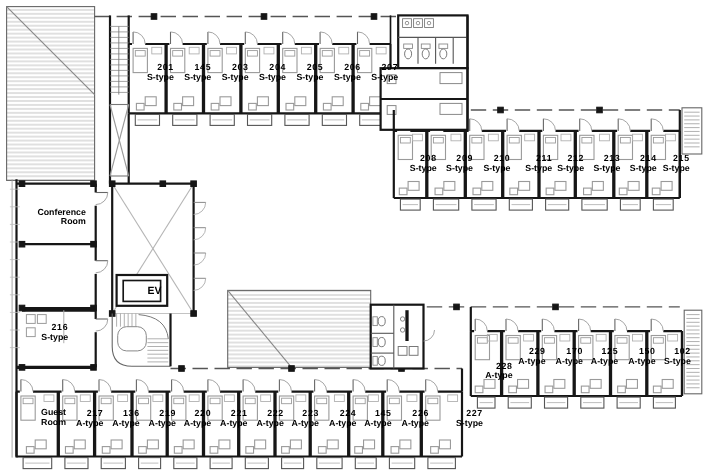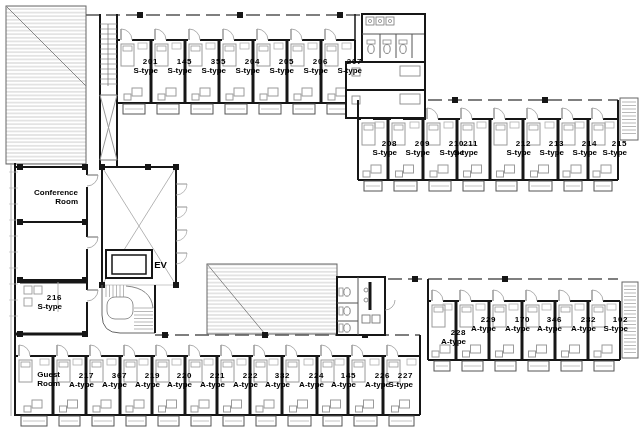--- a/index.html
+++ b/index.html
@@ -4,21 +4,21 @@
 <style>
   html,body{margin:0;padding:0;background:#fff;}
   #plan{position:relative;width:640px;height:430px;background:#fff;overflow:hidden;
         font-family:"Liberation Sans",sans-serif;}
   #plan-svg{position:absolute;left:0;top:0;}
   .rl{position:absolute;width:48px;text-align:right;color:#000;
       font:bold 8px/8.5px "Liberation Sans",sans-serif;z-index:5;}
   .rl span{display:block;}
   .rl .n{letter-spacing:.6px;}
   .ev{position:absolute;width:59px;text-align:center;color:#000;z-index:6;
-      font:bold 9.5px/10px "Liberation Sans",sans-serif;padding-left:20px;}
+      font:bold 9.5px/10px "Liberation Sans",sans-serif;}
 </style>
 </head>
 <body>
 
 <div id="plan">
   <svg id="plan-svg" width="640" height="430" viewBox="0 0 640 430">
     <defs>
       <pattern id="hz" width="4" height="3.6" patternUnits="userSpaceOnUse">
         <path d="M0 1.8 H4" stroke="#bdbdbd" stroke-width="0.8"></path>
       </pattern>
@@ -598,21 +598,21 @@
 
   <div class="rl" style="left:110px;top:58px">
       <span class="n">201</span>
       <span class="t">S-type</span>
     </div>
   <div class="rl" style="left:144px;top:58px">
       <span class="n">145</span>
       <span class="t">S-type</span>
     </div>
   <div class="rl" style="left:178px;top:58px">
-      <span class="n">355</span>
+      <span class="n">203</span>
       <span class="t">S-type</span>
     </div>
   <div class="rl" style="left:212px;top:58px">
       <span class="n">204</span>
       <span class="t">S-type</span>
     </div>
   <div class="rl" style="left:246px;top:58px">
       <span class="n">205</span>
       <span class="t">S-type</span>
     </div>
@@ -630,21 +630,21 @@
       <span class="t">S-type</span>
     </div>
   <div class="rl" style="left:382px;top:140px">
       <span class="n">209</span>
       <span class="t">S-type</span>
     </div>
   <div class="rl" style="left:416px;top:140px">
       <span class="n">210</span>
       <span class="t">S-type</span>
     </div>
-  <div class="rl" style="left:430px;top:140px">
+  <div class="rl" style="left:454px;top:140px">
       <span class="n">211</span>
       <span class="t">S-type</span>
     </div>
   <div class="rl" style="left:483px;top:140px">
       <span class="n">212</span>
       <span class="t">S-type</span>
     </div>
   <div class="rl" style="left:516px;top:140px">
       <span class="n">213</span>
       <span class="t">S-type</span>
@@ -670,77 +670,77 @@
       <span>Guest</span>
       <span>Room</span>
     </div>
   <div class="ev" style="left:111px;top:260px">EV</div>
 
   <div class="rl" style="left:46px;top:372px">
       <span class="n">217</span>
       <span class="t">A-type</span>
     </div>
   <div class="rl" style="left:79px;top:372px">
-      <span class="n">367</span>
+      <span class="n">136</span>
       <span class="t">A-type</span>
     </div>
   <div class="rl" style="left:112px;top:372px">
       <span class="n">219</span>
       <span class="t">A-type</span>
     </div>
   <div class="rl" style="left:144px;top:372px">
       <span class="n">220</span>
       <span class="t">A-type</span>
     </div>
   <div class="rl" style="left:177px;top:372px">
       <span class="n">221</span>
       <span class="t">A-type</span>
     </div>
   <div class="rl" style="left:210px;top:372px">
       <span class="n">222</span>
       <span class="t">A-type</span>
     </div>
   <div class="rl" style="left:242px;top:372px">
-      <span class="n">332</span>
+      <span class="n">223</span>
       <span class="t">A-type</span>
     </div>
   <div class="rl" style="left:276px;top:372px">
       <span class="n">224</span>
       <span class="t">A-type</span>
     </div>
   <div class="rl" style="left:308px;top:372px">
       <span class="n">145</span>
       <span class="t">A-type</span>
     </div>
   <div class="rl" style="left:342px;top:372px">
       <span class="n">226</span>
       <span class="t">A-type</span>
     </div>
-  <div class="rl" style="left:365px;top:372px">
+  <div class="rl" style="left:391px;top:372px">
       <span class="n">227</span>
       <span class="t">S-type</span>
     </div>
 
   <div class="rl" style="left:418px;top:329px">
       <span class="n">228</span>
       <span class="t">A-type</span>
     </div>
   <div class="rl" style="left:448px;top:316px">
       <span class="n">229</span>
       <span class="t">A-type</span>
     </div>
   <div class="rl" style="left:482px;top:316px">
       <span class="n">170</span>
       <span class="t">A-type</span>
     </div>
   <div class="rl" style="left:514px;top:316px">
-      <span class="n">346</span>
+      <span class="n">125</span>
       <span class="t">A-type</span>
     </div>
   <div class="rl" style="left:548px;top:316px">
-      <span class="n">232</span>
+      <span class="n">150</span>
       <span class="t">A-type</span>
     </div>
   <div class="rl" style="left:580px;top:316px">
       <span class="n">102</span>
       <span class="t">S-type</span>
     </div>
 </div>
 
 </body></html>

